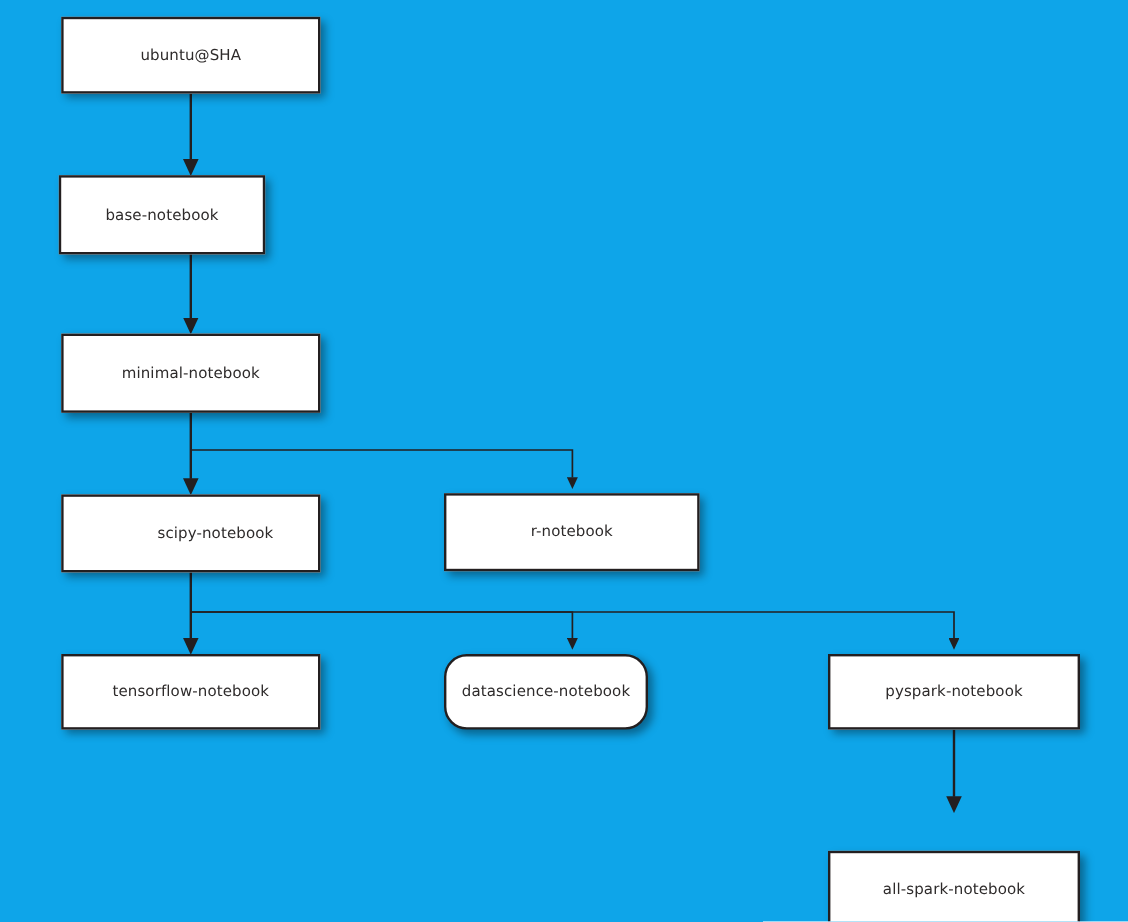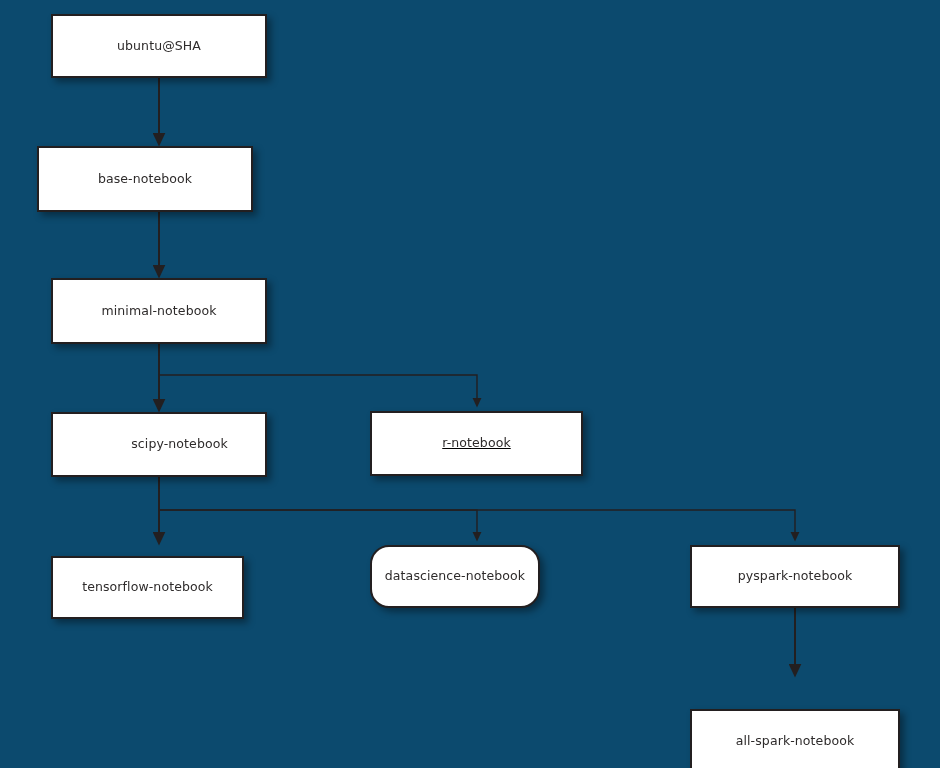--- a/index.html
+++ b/index.html
@@ -7,21 +7,21 @@
     padding: 0;
     background: #ffffff;
   }
   body {
     font-family: "DejaVu Sans", "Liberation Sans", sans-serif;
   }
   #diagram-canvas {
     position: relative;
     width: 940px;
     height: 768px;
-    background: #0c4a6e;
+    background: #0ea5e9;
     overflow: hidden;
   }
   #edge-layer {
     position: absolute;
     left: 0;
     top: 0;
     width: 940px;
     height: 768px;
     pointer-events: none;
   }
@@ -70,37 +70,37 @@
 
     <path d="M159,510 L795,510 L795,532" stroke="#231f20" stroke-width="1.4" fill="none" marker-end="url(#arrowhead)"></path>
 
     <path d="M795,608 L795,664" stroke="#231f20" stroke-width="2" fill="none" marker-end="url(#arrowhead)"></path>
   </svg>
 
   <div class="node" style="left: 51px; top: 14px; width: 216px; height: 64px;">
     <span class="node-label">ubuntu@SHA</span>
   </div>
 
-  <div class="node" style="left: 37px; top: 146px; width: 216px; height: 66px; align-items: center;">
+  <div class="node" style="left: 49px; top: 146px; width: 172px; height: 66px; align-items: center;">
     <span class="node-label">base-notebook</span>
   </div>
 
   <div class="node" style="left: 51px; top: 278px; width: 216px; height: 66px; justify-content: center;">
     <span class="node-label">minimal-notebook</span>
   </div>
 
   <div class="node" style="left: 51px; top: 412px; width: 216px; height: 65px; padding-left: 41px;">
     <span class="node-label">scipy-notebook</span>
   </div>
 
-  <div class="node" style="left: 370px; top: 411px; width: 213px; height: 65px; text-decoration: underline;">
+  <div class="node" style="left: 370px; top: 411px; width: 213px; height: 65px;">
     <span class="node-label">r-notebook</span>
   </div>
 
-  <div class="node" style="left: 51px; top: 545px; width: 193px; height: 63px; margin-top: 11px;">
+  <div class="node" style="left: 51px; top: 545px; width: 216px; height: 63px;">
     <span class="node-label">tensorflow-notebook</span>
   </div>
 
   <div class="node" style="left: 370px; top: 545px; width: 170px; height: 63px; border-radius: 19px;">
     <span class="node-label">datascience-notebook</span>
   </div>
 
   <div class="node" style="left: 690px; top: 545px; width: 210px; height: 63px;">
     <span class="node-label">pyspark-notebook</span>
   </div>

